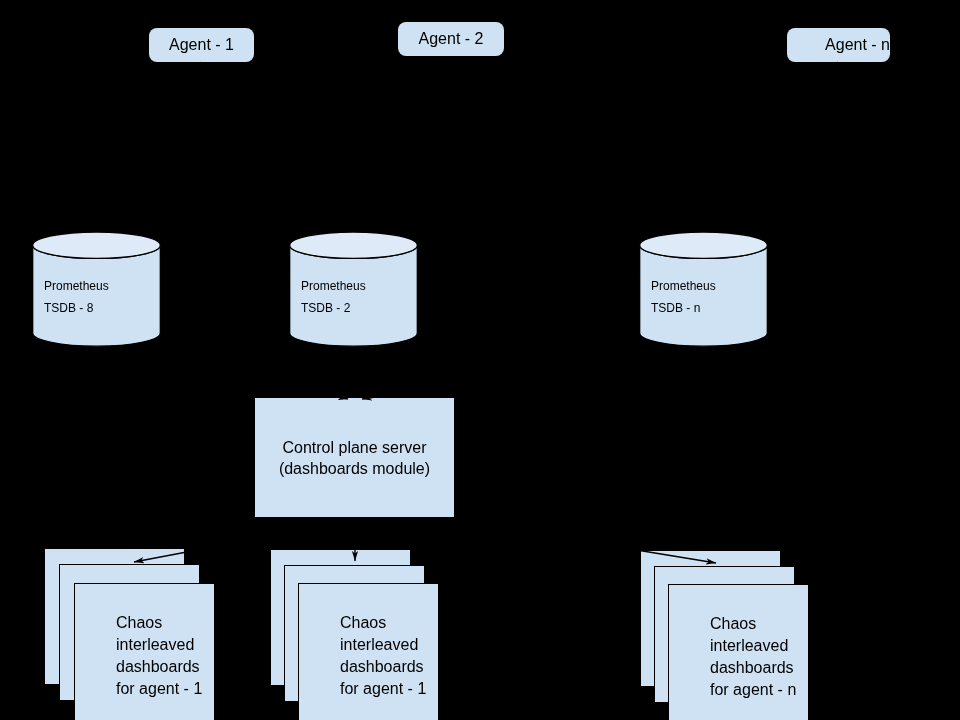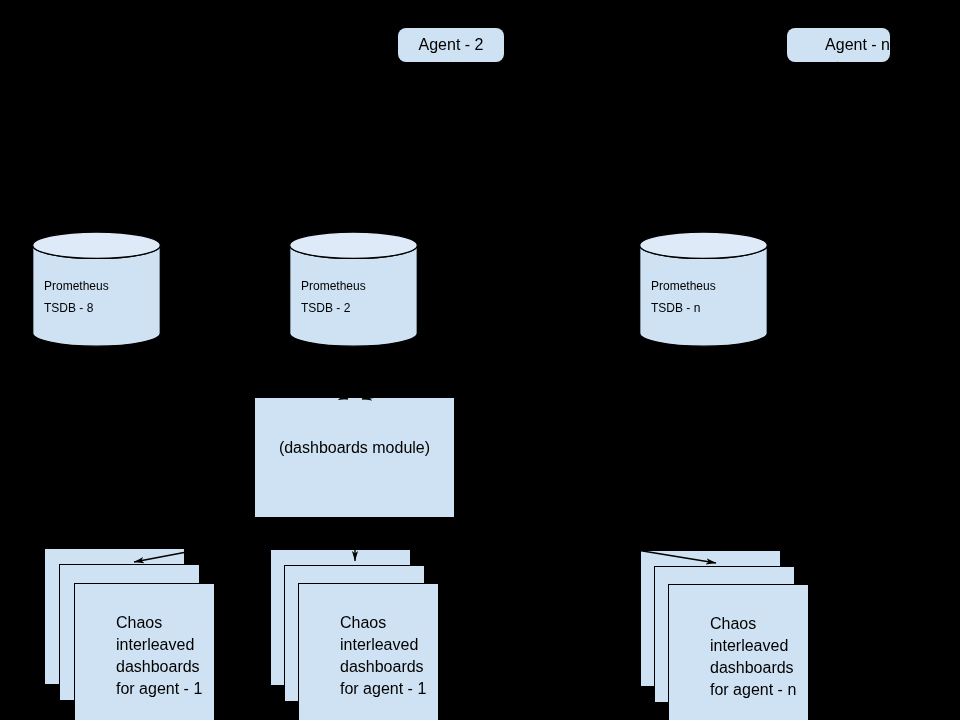--- a/index.html
+++ b/index.html
@@ -30,21 +30,21 @@
     height: 34px;
     background: var(--node-fill);
     border-radius: 8px;
     display: flex;
     align-items: center;
     justify-content: center;
     font-size: 16px;
     color: var(--text);
   }
   #agent-1 { left: 149px; top: 28px; width: 105px; }
-  #agent-2 { left: 398px; top: 28px; width: 106px; }
+  #agent-2 { left: 398px; top: 22px; width: 106px; }
   #agent-n { left: 787px; top: 28px; width: 103px; justify-content: flex-end; }
 
   
   .cyl { width: 129px; height: 117px; }
   #cyl-1 { left: 32px;  top: 231px; }
   #cyl-2 { left: 289px; top: 231px; }
   #cyl-n { left: 639px; top: 231px; }
   .cyl svg { position: absolute; left: 0; top: 0; display: block; }
   .cyl-body { fill: var(--node-fill); stroke: var(--connector); stroke-width: 1.3; }
   .cyl-top  { fill: var(--cylinder-top-fill); stroke: var(--connector); stroke-width: 1.3; }
@@ -82,20 +82,23 @@
     pointer-events: none;
   }
   .connector { stroke: var(--connector); stroke-width: 1.4; fill: none; }
   .arrowhead { fill: var(--connector); }
 </style>
 </head>
 <body>
 
 <div class="canvas">
 
+  <div class="agent" id="agent-1">
+    <span>Agent - 1</span>
+  </div>
   <div class="agent" id="agent-2">
     <span>Agent - 2</span>
   </div>
   <div class="agent" id="agent-n">
     <span>Agent - n</span>
   </div>
 
   <div class="cyl" id="cyl-1">
     <svg width="129" height="117" viewBox="0 0 129 117">
       <path class="cyl-body" d="M0.7 14.2 L0.7 102 A63.8 13.2 0 0 0 128.3 102 L128.3 14.2 A63.8 13.2 0 0 1 0.7 14.2 Z"></path>
@@ -123,20 +126,21 @@
       <path class="cyl-body" d="M0.7 14.2 L0.7 102 A63.8 13.2 0 0 0 128.3 102 L128.3 14.2 A63.8 13.2 0 0 1 0.7 14.2 Z"></path>
       <ellipse class="cyl-top" cx="64.5" cy="14.2" rx="63.8" ry="13.2"></ellipse>
     </svg>
     <div class="cyl-text">
       <div>Prometheus</div>
       <div>TSDB - n</div>
     </div>
   </div>
 
   <div class="ctrl">
+    <div>Control plane server</div>
     <div>(dashboards module)</div>
   </div>
 
   <div>
     <div class="layer" style="left:44px; top:548px;"></div>
     <div class="layer" style="left:59px; top:564px;"></div>
     <div class="layer" style="left:74px; top:583px; height:138px;">
       <div class="layer-text">
         <div>Chaos</div>
         <div>interleaved</div>

